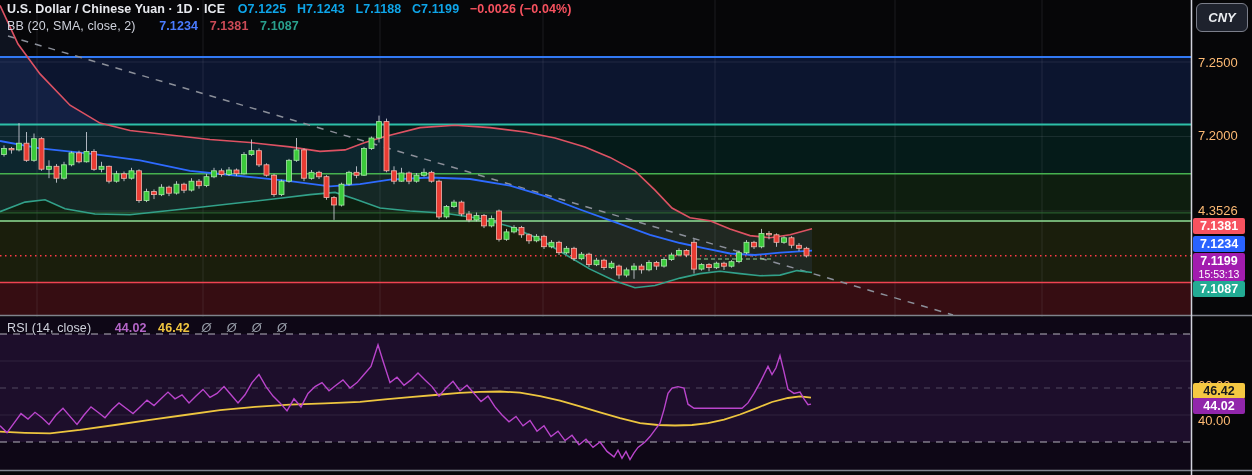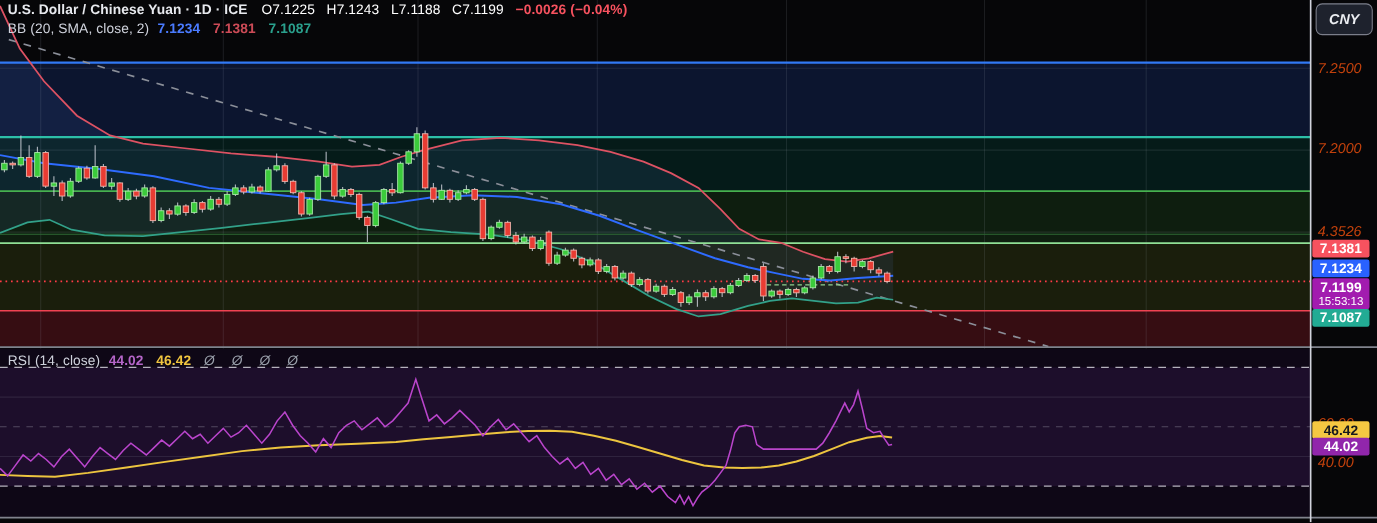--- a/index.html
+++ b/index.html
@@ -1,37 +1,37 @@
 <!DOCTYPE html>
 <html><head>
 <meta charset="utf-8">
 <style>
   html,body{margin:0;padding:0;background:#060608;}
   .stage{position:relative;width:1252px;height:475px;background:#060608;overflow:hidden;
          font-family:"Liberation Sans",sans-serif;-webkit-font-smoothing:antialiased;}
   svg.chart{position:absolute;left:0;top:0;}
   .hdr{position:absolute;left:7px;z-index:5;white-space:nowrap;font-size:12.5px;letter-spacing:.1px;}
   .hdr .t{color:#e7e9ee;font-weight:700;margin-right:9px;}
-  .hdr .q{color:#ffffff;font-weight:400;margin-right:7px;margin-top:10px;}
+  .hdr .q{color:#0ea5e9;font-weight:700;margin-right:7px;margin-top:10px;}
   .hdr .chg{color:#f7525f;font-weight:700;text-align:center;}
-  .hdr .g{color:#cfd2dc;margin-right:4px;}
+  .hdr .g{color:#cfd2dc;margin-right:20px;}
   .hdr .vb{color:#4a7bff;font-weight:700;margin-right:8px;}
   .hdr .vu{color:#cc4b57;font-weight:700;margin-right:8px;}
   .hdr .vl{color:#2aa08d;font-weight:700;margin-right:8px;}
   .hdr .vp{color:#b465c8;font-weight:700;margin-right:8px;}
   .hdr .vy{color:#f0c53f;font-weight:700;margin-right:8px;}
   .hdr .nul{color:#9aa0ab;font-weight:400;letter-spacing:6px;font-style:italic;}
   .l1{top:2px;}
   .l2{top:19px;}
   .l3{top:321px;}
   .axis{position:absolute;left:1192px;top:0;width:60px;height:475px;z-index:6;}
   .cny{position:absolute;left:4px;top:3px;width:50px;height:27px;background:#1e222d;
        border:1px solid #7b7e8a;border-radius:6px;color:#eceef2;font-size:13px;font-weight:700;
        font-family:"Liberation Sans",sans-serif;display:flex;align-items:center;justify-content:center;cursor:pointer;font-style:italic;}
-  .alabel,.rlabel{position:absolute;left:6px;color:#c2410c;font-size:13px;transform:translateY(-50%);font-style:italic;}
+  .alabel,.rlabel{position:absolute;left:6px;color:#fdba74;font-size:13px;transform:translateY(-50%);}
   .pbadge,.rbadge{position:absolute;left:1px;width:52px;border-radius:2px;text-align:center;
        font-size:12.5px;font-weight:700;padding:1px 0;line-height:14px;}
   .pbadge .cd{display:block;font-size:10.5px;font-weight:400;line-height:12px;}
 </style>
 </head>
 <body>
 
 <div class="stage">
   <svg class="chart" id="chart-svg" width="1252" height="475" viewBox="0 0 1252 475">
       <g>

